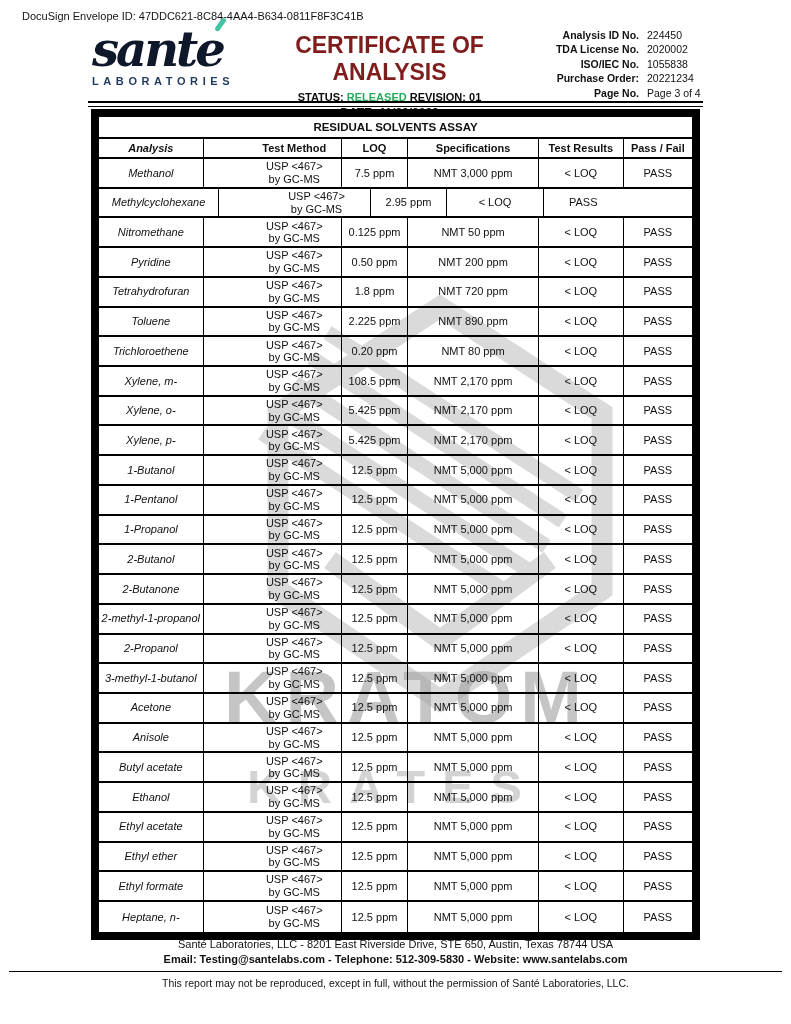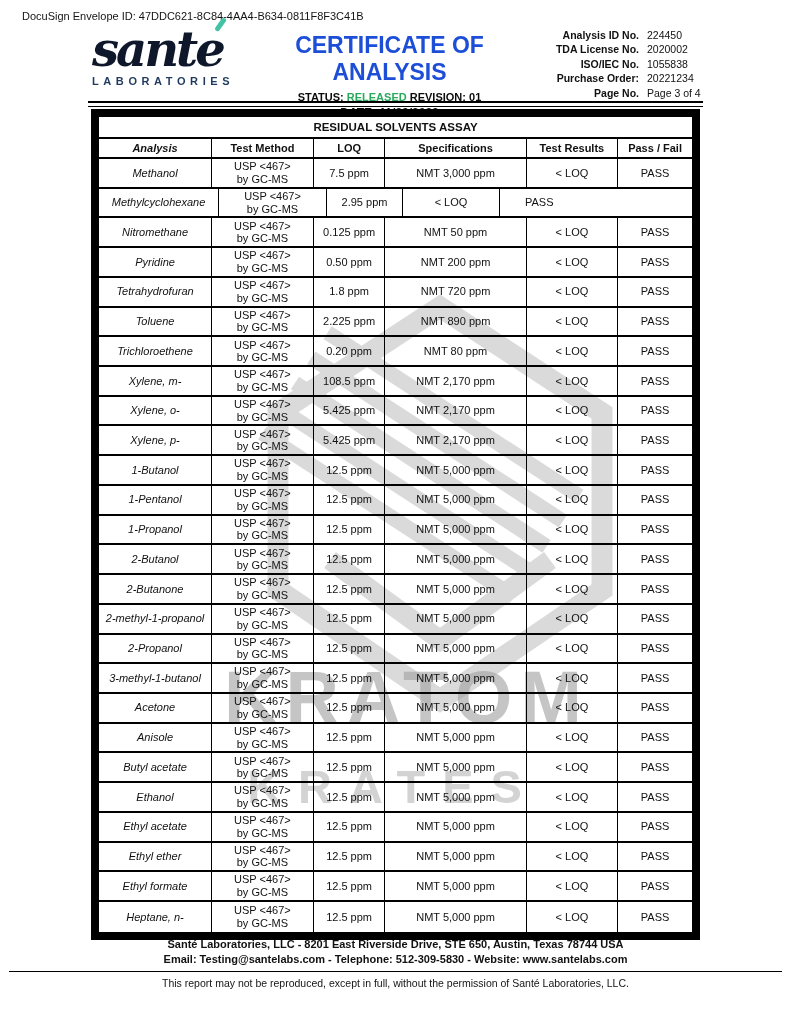--- a/index.html
+++ b/index.html
@@ -23,21 +23,21 @@
   .e-wrap { position:relative; display:inline-block; }
   .accent-mark {
     position:absolute; top:-4px; right:-5px; width:15px; height:5px;
     background:#43c3a4; border-radius:3px 4px 2px 3px; transform:rotate(-55deg);
   }
   .logo-sub {
     margin-top:3px; font-size:11px; font-weight:700; letter-spacing:4.6px;
     color:#1f3a5e; white-space:nowrap;
   }
   .title-block { flex:1; text-align:center; padding-top:6px; }
-  .coa-title { font-size:23px; font-weight:800; color:#1d4ed8; letter-spacing:0px; }
+  .coa-title { font-size:23px; font-weight:800; color:#7f1d1d; letter-spacing:0px; }
   .status-line { margin-top:5px; font-size:11px; font-weight:700; color:#0c0c0c; }
   .status-released { color:#28a95c; }
   .date-line { margin-top:3px; font-size:12px; font-weight:700; color:#0c0c0c; }
   .info-block { width:168px; padding-top:2px; }
   .info-row { display:flex; font-size:10.5px; line-height:14.4px; }
   .info-label { flex:1; text-align:right; font-weight:700; }
   .info-value { width:64px; padding-left:8px; text-align:left; }
 
   
   .double-rule {
@@ -63,27 +63,27 @@
     font-size:11px; font-weight:700; border-right:1.5px solid #000;
   }
   .t-head .hc:last-child { border-right:none; }
   .trow { display:flex; height:29.73px; border-bottom:2px solid #000; }
   .trow:last-child { border-bottom:none; }
   .trow .c {
     display:flex; flex-direction:column; align-items:center; justify-content:center;
     font-size:11px; text-align:center; border-right:1.5px solid #000; line-height:1.15;
   }
   .trow .c:last-child { border-right:none; }
-  .col-0 { width:120px;font-style:italic; } .col-1 { width:108px; } .col-2 { width:76px; }
+  .col-0 { width:120px;font-style:italic; } .col-1 { width:108px;margin-left:44px; } .col-2 { width:76px; }
   .col-3 { width:150px; } .col-4 { width:97px; } .col-5 { width:78.5px; }
   .c-method { font-size:10.5px; }
 
   
   .footer { position:absolute; left:0; top:938px; width:791px; text-align:center; z-index:1; }
-  .f-address { font-size:11px; font-weight:700; }
+  .f-address { font-size:11px; font-weight:400; }
   .f-contact { font-size:11px; font-weight:700; margin-top:3px; }
   .f-rule { margin:6px 9px 0 9px; border-top:1.5px solid #000; }
   .f-disclaimer { margin-top:5px; font-size:10.5px; color:#141414; }
 </style>
 </head>
 <body>
 
 <div class="page">
 
   <div class="docusign">DocuSign Envelope ID: 47DDC621-8C84-4AA4-B634-0811F8F3C41B</div>

